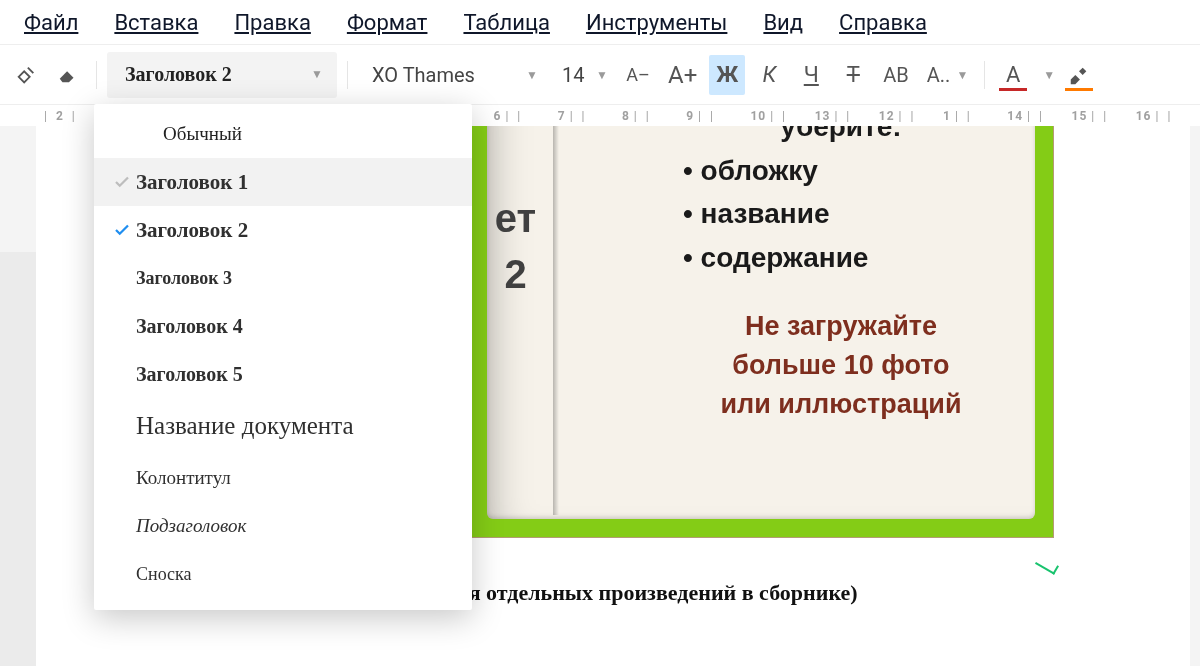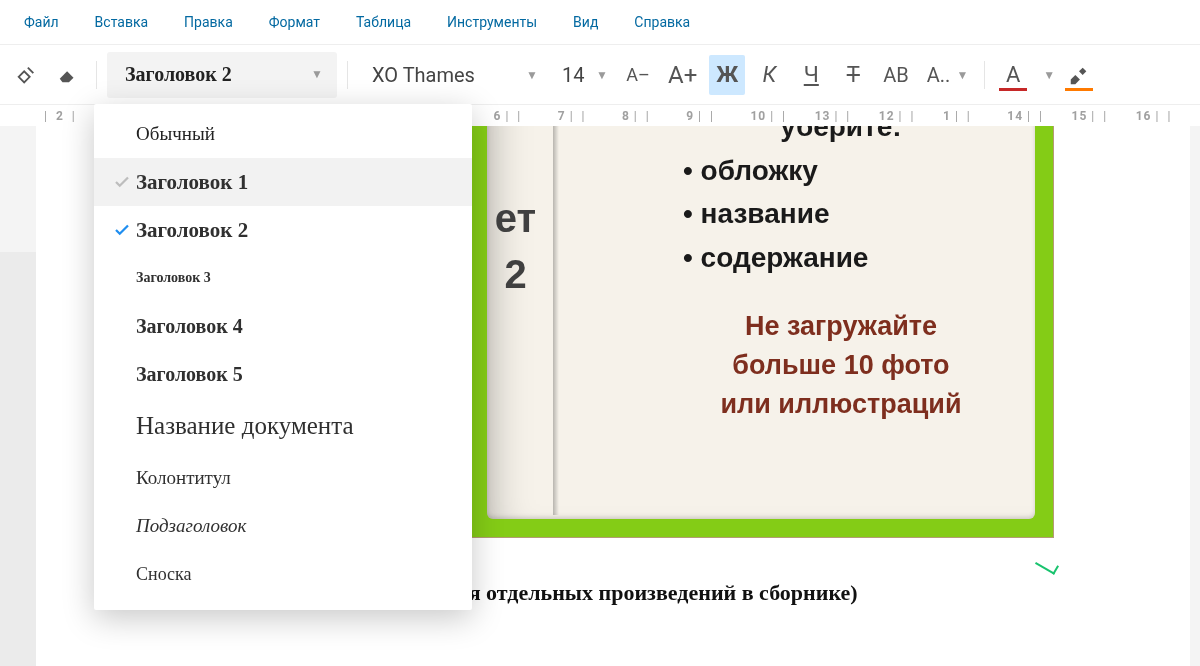--- a/index.html
+++ b/index.html
@@ -7,21 +7,21 @@
     font-family: -apple-system, "Segoe UI", Roboto, Arial, sans-serif;
     font-size: 14px; color: #303030; background: #fff;
     width: 1200px; height: 666px; overflow: hidden; position: relative;
   }
   
   .menubar {
     display: flex; align-items: center; height: 44px;
     padding: 0 6px; gap: 0; background: #fff;
   }
   .menubar .mi {
-    padding: 10px 18px; font-size: 14px; color: #0369a1; cursor: pointer;
+    padding: 10px 18px; font-size: 22px; color: #0f172a; cursor: pointer; text-decoration: underline;
   }
   
   .toolbar {
     display: flex; align-items: center; height: 60px;
     padding: 0 8px; gap: 6px; background: #fff;
     border-top: 1px solid #eee;
   }
   .tbtn {
     display: inline-flex; align-items: center; justify-content: center;
     min-width: 36px; height: 40px; padding: 0 6px; border-radius: 2px;
@@ -125,24 +125,24 @@
   .dd-item {
     display: flex; align-items: center; height: 48px;
     padding: 0 18px 0 14px; cursor: pointer;
     font-family: Georgia, "Times New Roman", serif;
   }
   .dd-item.hovered { background: #f2f2f2; }
   .dd-item .chk {
     width: 28px; display: flex; justify-content: center; color: #bdbdbd;
   }
   .dd-item .chk.sel { color: #1f8ef0; }
-  .dd-item .lbl-normal { font-size: 19px; color: #222; font-family: Georgia, serif; }
+  .dd-item .lbl-normal { font-size: 19px; color: #222; font-family: Georgia, serif; margin-left: 27px; }
   .dd-item .lbl-h1 { font-size: 21px; font-weight: 700; }
   .dd-item .lbl-h2 { font-size: 21px; font-weight: 700; }
-  .dd-item .lbl-h3 { font-size: 14px; font-weight: 700; }
+  .dd-item .lbl-h3 { font-size: 18px; font-weight: 700; }
   .dd-item .lbl-h4 { font-size: 20px; font-weight: 700; }
   .dd-item .lbl-h5 { font-size: 20px; font-weight: 700; }
   .dd-item .lbl-title { font-size: 25px; font-weight: 400; }
   .dd-item .lbl-sub { font-size: 19px; font-style: italic; }
   .dd-item .lbl-run { font-size: 19px; }
   .dd-item .lbl-foot { font-size: 18px; }
   .dd-tall { height: 56px; }
   .left-gutter {
     position: absolute; left: 0; top: 126px; width: 36px; bottom: 0;
     background: #ebebeb;

